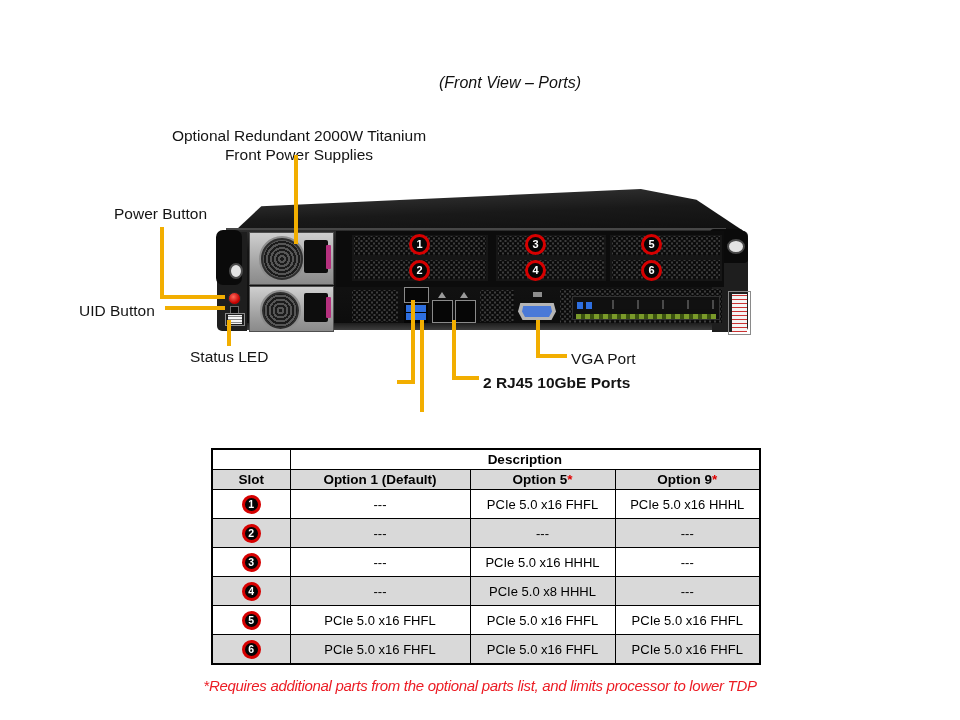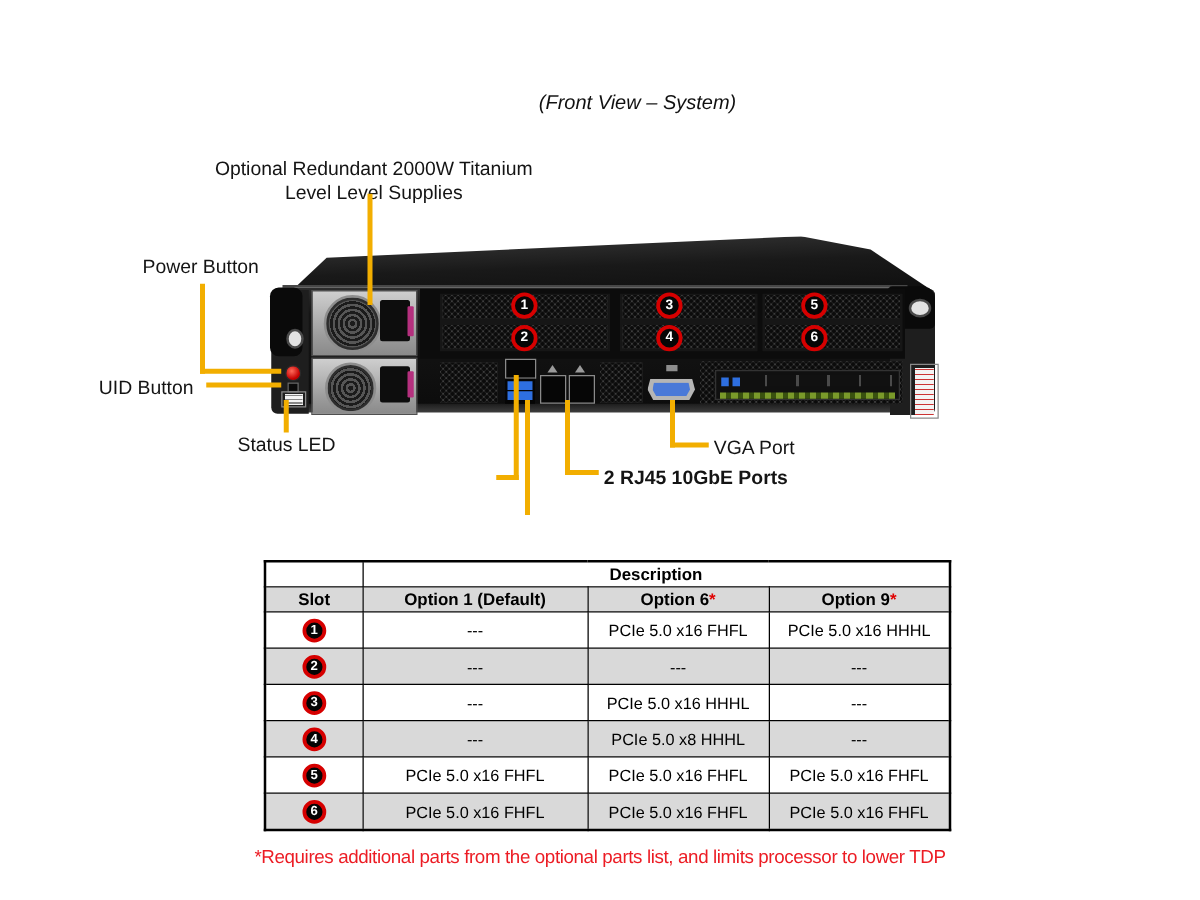--- a/index.html
+++ b/index.html
@@ -68,28 +68,28 @@
   .slots thead th { font-weight:bold; height:19px; font-size:13.5px; }
   .slots thead tr.colhead-row th { background:#D9D9D9; }
   .slots tbody td { height:28px; background:#fff; }
   .slots tbody tr:nth-child(even) td { background:#D9D9D9; }
   .red { color:#e00000; }
   .tbl-marker { width:13px; height:13px; border:3.5px solid #d60000; background:#040404;
     border-radius:50%; color:#fff; font-weight:bold; font-size:10.5px;
     display:inline-flex; align-items:center; justify-content:center; line-height:1; vertical-align:middle; }
 
   .footnote { position:absolute; left:0; top:677px; width:960px; text-align:center;
-    color:#EC1C24; font-size:15px; letter-spacing:-0.3px; }
+    color:#EC1C24; font-size:15px; letter-spacing:-0.3px;font-style:italic; }
 </style>
 </head>
 <body>
 
 <div class="figure">
 
-  <div class="title">(Front View – System)</div>
+  <div class="title">(Front View – Ports)</div>
 
   <div class="chassis-top"></div>
   <div class="chassis-front"></div>
   <div class="chassis-base"></div>
 
   <div class="abs ear" style="left:217px;top:232px;width:30px;height:99px;border-radius:5px 0 0 5px;"></div>
   <div class="handle" style="left:216px;top:230px;width:26px;height:55px;border-radius:7px;"></div>
   <div class="ear-hole" style="left:229px;top:263px;width:10px;height:12px;"></div>
 
   <div class="abs ear" style="left:712px;top:231px;width:36px;height:101px;border-radius:0 5px 5px 0;"></div>
@@ -163,21 +163,21 @@
   <div class="lead" style="left:411px;top:300px;width:4px;height:84px;"></div>
   <div class="lead" style="left:397px;top:380px;width:18px;height:4px;"></div>
   <div class="lead" style="left:420px;top:320px;width:4px;height:92px;"></div>
   <div class="lead" style="left:452px;top:320px;width:4px;height:60px;"></div>
   <div class="lead" style="left:452px;top:376px;width:27px;height:4px;"></div>
   <div class="lead" style="left:536px;top:320px;width:4px;height:38px;"></div>
   <div class="lead" style="left:536px;top:354px;width:31px;height:4px;"></div>
 
   <div class="lbl center" style="left:149px;top:126px;width:300px;text-align:center;">
     <span>Optional Redundant 2000W Titanium</span><br>
-    <span>Level Level Supplies</span>
+    <span>Front Power Supplies</span>
   </div>
   <div class="lbl" style="left:114px;top:205px;">Power Button</div>
   <div class="lbl" style="left:79px;top:302px;">UID Button</div>
   <div class="lbl" style="left:190px;top:348px;">Status LED</div>
   <div class="lbl" style="left:483px;top:374px;font-weight:bold;">2 RJ45 10GbE Ports</div>
   <div class="lbl" style="left:571px;top:350px;">VGA Port</div>
 
   <table class="slots">
     <colgroup>
         <col style="width:78px">
@@ -186,21 +186,21 @@
         <col style="width:145px">
       </colgroup>
     <thead>
       <tr class="desc-row">
         <th></th>
         <th colspan="3">Description</th>
       </tr>
       <tr class="colhead-row">
         <th>Slot</th>
         <th>Option 1 (Default)</th>
-        <th><span>Option 6</span><span class="red">*</span></th>
+        <th><span>Option 5</span><span class="red">*</span></th>
         <th><span>Option 9</span><span class="red">*</span></th>
       </tr>
     </thead>
     <tbody>
       <tr>
         <td><span class="tbl-marker">1</span></td>
         <td>---</td>
         <td>PCIe 5.0 x16 FHFL</td>
         <td>PCIe 5.0 x16 HHHL</td>
       </tr>

